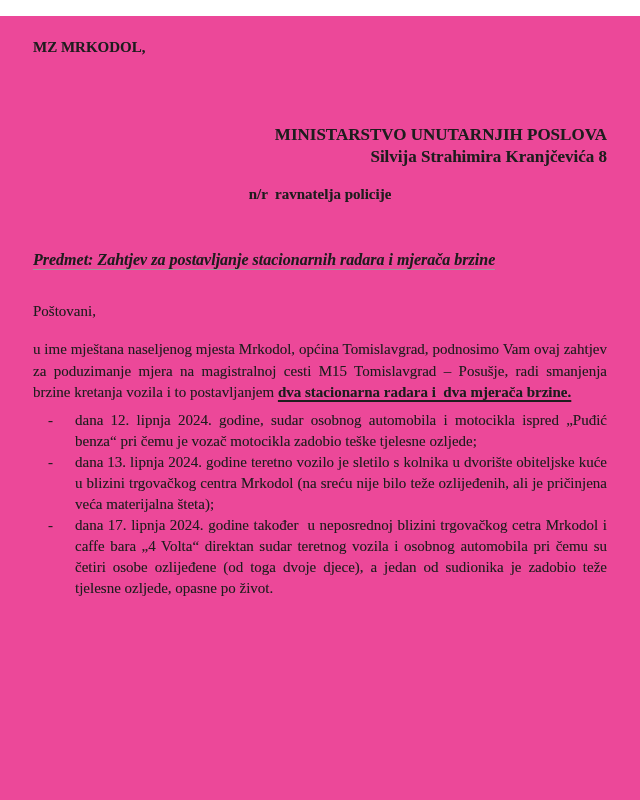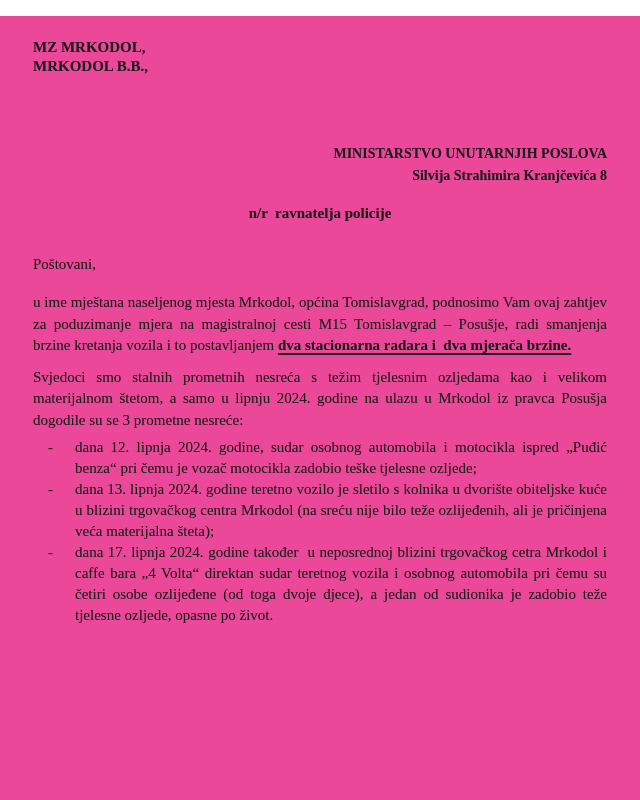--- a/index.html
+++ b/index.html
@@ -18,21 +18,21 @@
   }
   .sender {
     font-weight: bold;
     font-size: 15px;
     line-height: 19px;
   }
   .recipient {
     margin-top: 67px;
     text-align: right;
     font-weight: bold;
-    font-size: 14px;
+    font-size: 17px;
     line-height: 21.5px;
   }
   .attention {
     margin-top: 17px;
     text-align: center;
     font-weight: bold;
     font-size: 15px;
     line-height: 21px;
     white-space: pre-wrap;
   }
@@ -84,36 +84,35 @@
     white-space: pre-wrap;
   }
 </style>
 </head>
 <body>
 
 <div class="page">
 
   <div class="sender">
     <div>MZ MRKODOL,</div>
-    <div>MRKODOL B.B.,</div>
   </div>
 
   <div class="recipient">
     <div>MINISTARSTVO UNUTARNJIH POSLOVA</div>
     <div>Silvija Strahimira Kranjčevića 8</div>
   </div>
 
   <div class="attention">n/r  ravnatelja policije</div>
 
+  <div class="subject">Predmet: Zahtjev za postavljanje stacionarnih radara i mjerača brzine</div>
 
   <div class="salutation">Poštovani,</div>
 
   <div class="para"><span>u ime mještana naseljenog mjesta Mrkodol, općina Tomislavgrad, podnosimo Vam ovaj zahtjev za poduzimanje mjera na magistralnoj cesti M15 Tomislavgrad – Posušje, radi smanjenja brzine kretanja vozila i to postavljanjem </span><span class="emphasis">dva stacionarna radara i  dva mjerača brzine.</span></div>
 
-  <div class="para second">Svjedoci smo stalnih prometnih nesreća s težim tjelesnim ozljedama kao i velikom materijalnom štetom, a samo u lipnju 2024. godine na ulazu u Mrkodol iz pravca Posušja dogodile su se 3 prometne nesreće:</div>
 
   <div class="incident-list">
     <div class="incident">
       <span class="marker">-</span>
       <span class="itext">dana 12. lipnja 2024. godine, sudar osobnog automobila i motocikla ispred „Puđić benza“ pri čemu je vozač motocikla zadobio teške tjelesne ozljede;</span>
     </div>
     <div class="incident">
       <span class="marker">-</span>
       <span class="itext">dana 13. lipnja 2024. godine teretno vozilo je sletilo s kolnika u dvorište obiteljske kuće u blizini trgovačkog centra Mrkodol (na sreću nije bilo teže ozlijeđenih, ali je pričinjena veća materijalna šteta);</span>
     </div>

